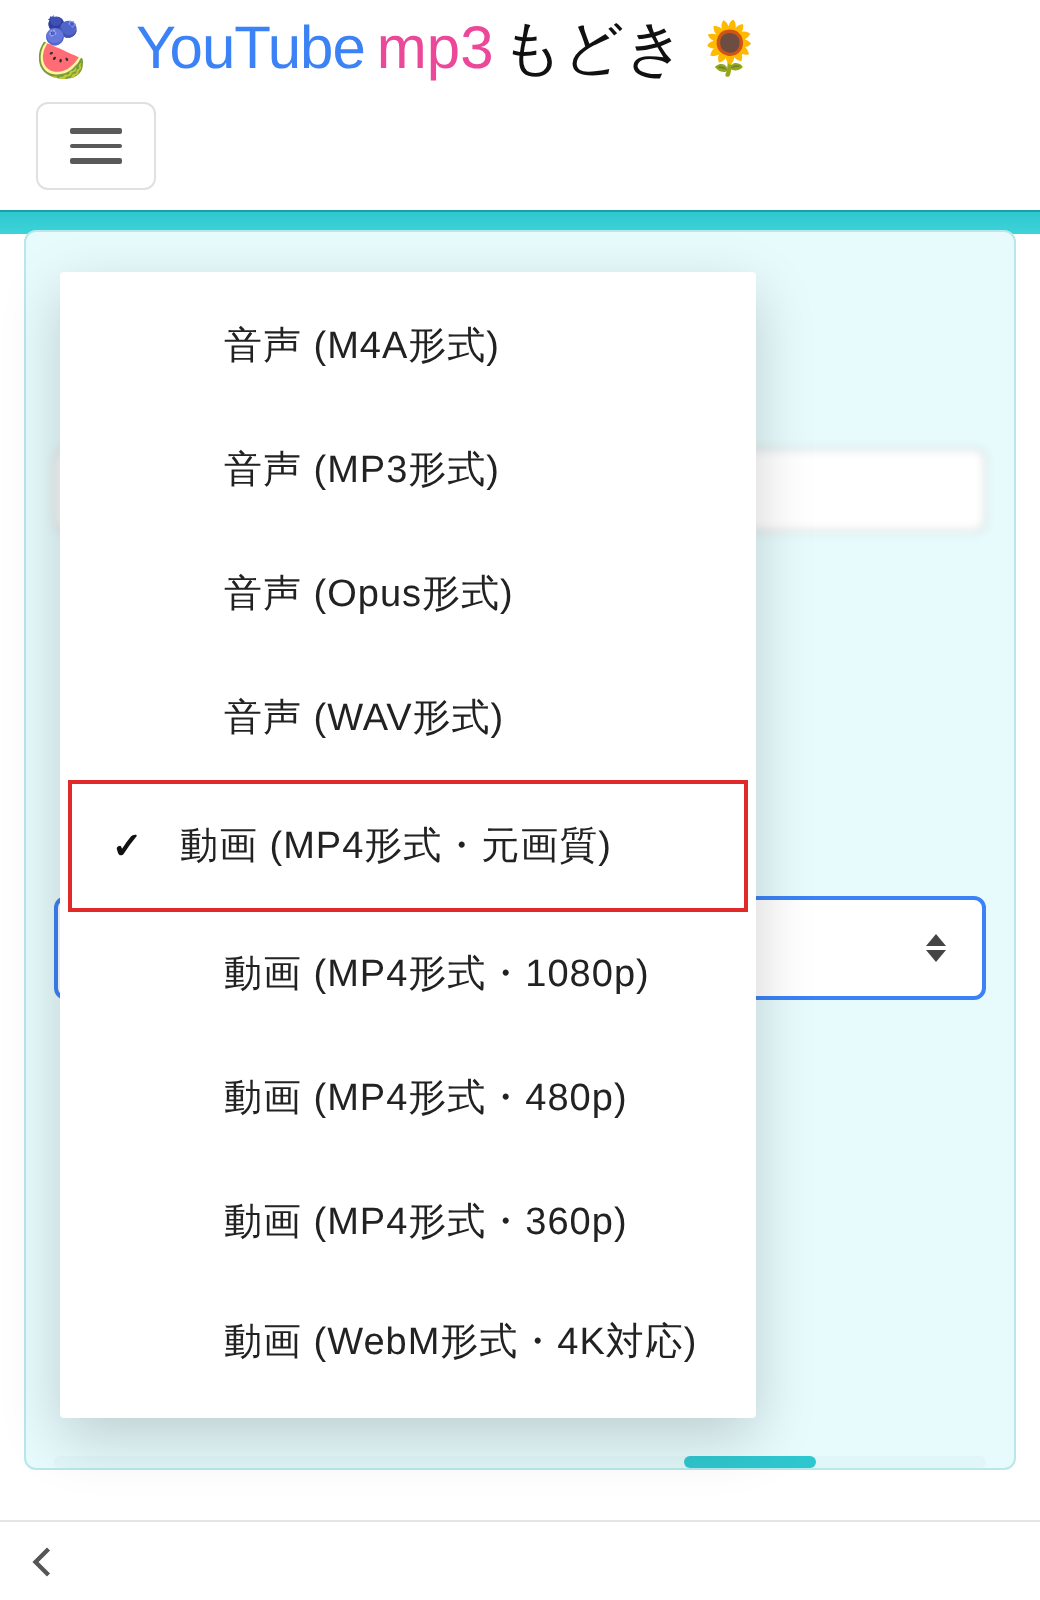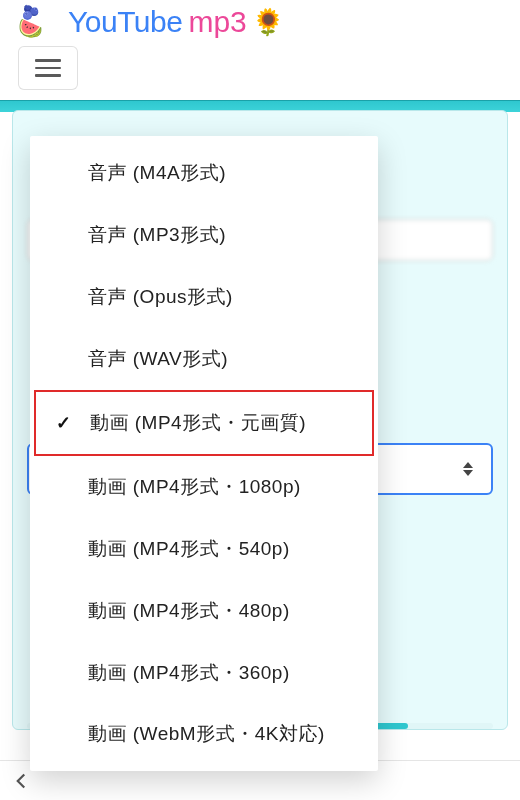--- a/index.html
+++ b/index.html
@@ -168,21 +168,21 @@
     top: 136px;
     left: 30px;
     width: 348px;
     background: #fff;
     box-shadow: 0 10px 30px rgba(0,0,0,0.18);
     border-radius: 2px;
     z-index: 50;
     padding: 6px 0;
   }
   .dd-item {
-    padding: 18px 16px 18px 58px;
+    padding: 18px 16px 18px 82px;
     font-size: 19px;
     color: #222;
     position: relative;
     cursor: pointer;
     letter-spacing: 0.5px;
   }
   .dd-item.selected {
     border: 2px solid #e02a2a;
     margin: 0 4px;
     padding-left: 54px;
@@ -221,20 +221,21 @@
 </head>
 <body>
 
 <div class="header">
   <div class="logo-left">
     <span class="fruit1">🫐</span>
     <span class="fruit2">🍉</span>
   </div>
   <span class="brand-yt">YouTube</span>
   <span class="brand-mp3">mp3</span>
+  <span class="brand-modoki">もどき</span>
   <span class="logo-right">🌻</span>
 </div>
 
 <div class="navbar-row">
   <div class="hamburger-btn">
     <div class="hamburger-icon">
       <span></span>
         <span></span>
         <span></span>
     </div>
@@ -261,21 +262,20 @@
   </div>
 </div>
 
 <div class="dropdown" id="dropdown">
     <div class="dd-item"><span>音声 (M4A形式)</span></div>
     <div class="dd-item"><span>音声 (MP3形式)</span></div>
     <div class="dd-item"><span>音声 (Opus形式)</span></div>
     <div class="dd-item"><span>音声 (WAV形式)</span></div>
     <div class="dd-item selected"><span class="check">✓</span><span>動画 (MP4形式・元画質)</span></div>
     <div class="dd-item"><span>動画 (MP4形式・1080p)</span></div>
-    <div class="dd-item"><span>動画 (MP4形式・540p)</span></div>
     <div class="dd-item"><span>動画 (MP4形式・480p)</span></div>
     <div class="dd-item"><span>動画 (MP4形式・360p)</span></div>
     <div class="dd-item last"><span>動画 (WebM形式・4K対応)</span></div>
   </div>
 
 <div class="bottom-toolbar">
   <svg class="tb-icon" viewBox="0 0 24 24" fill="none" stroke="currentColor" stroke-width="2">
       <polyline points="15 18 9 12 15 6"></polyline>
     </svg>
 </div>

